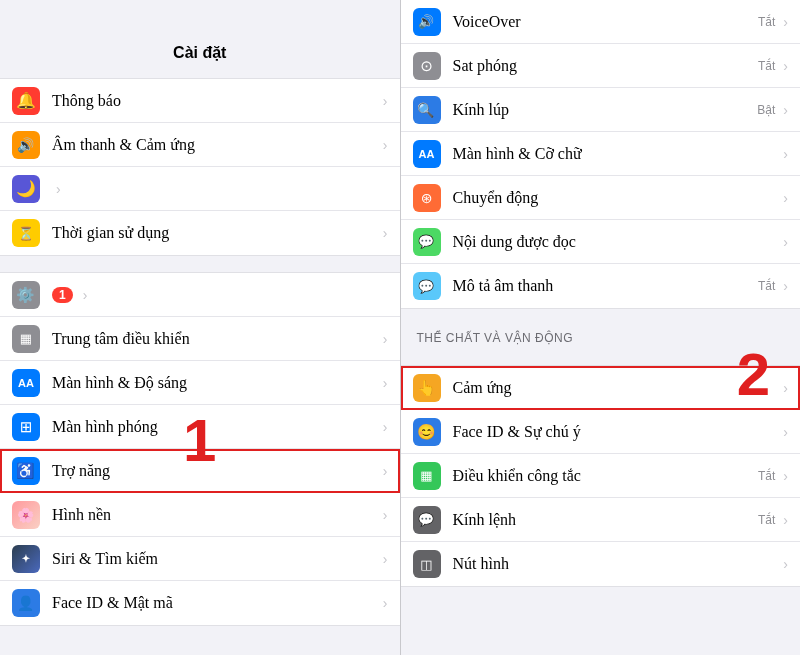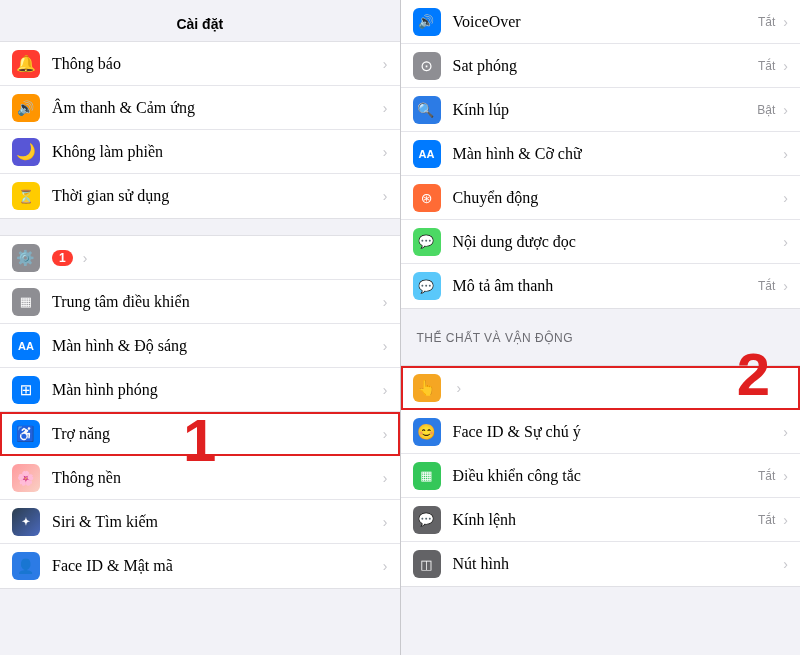--- a/index.html
+++ b/index.html
@@ -13,26 +13,27 @@
     }
     .panel {
       flex: 1;
       background: #f2f2f7;
       display: flex;
       flex-direction: column;
       overflow: hidden;
     }
     .panel-header {
       background: #f2f2f7;
-      padding: 16px 16px 9px 16px;
-      font-size: 14px;
+      padding: 16px 16px 16px 16px;
+      font-size: 16px;
       font-weight: 600;
       color: #000;
       text-align: center;
       border-bottom: 1px solid #e0e0e5;
+      margin-top: 28px;
     }
     .divider-vertical {
       width: 1px;
       background: #c8c8cc;
     }
     .settings-list {
       flex: 1;
       overflow-y: auto;
       background: #f2f2f7;
     }
@@ -152,21 +153,20 @@
           <span class="row-label">Thông báo</span>
           <span class="chevron">›</span>
         </div>
         <div class="settings-row">
           <div class="row-icon icon-orange" style="font-size:14px;">🔊</div>
           <span class="row-label">Âm thanh &amp; Cảm ứng</span>
           <span class="chevron">›</span>
         </div>
         <div class="settings-row">
           <div class="row-icon icon-moon">🌙</div>
-          <span class="row-label">Không làm phiền</span>
           <span class="chevron">›</span>
         </div>
         <div class="settings-row">
           <div class="row-icon icon-yellow" style="font-size:13px;">⏳</div>
           <span class="row-label">Thời gian sử dụng</span>
           <span class="chevron">›</span>
         </div>
       </div>
 
       <div class="section-group">
@@ -190,21 +190,21 @@
           <span class="row-label">Màn hình phóng</span>
           <span class="chevron">›</span>
         </div>
         <div class="settings-row highlighted">
           <div class="row-icon icon-accessibility" style="font-size:15px;">♿</div>
           <span class="row-label">Trợ năng</span>
           <span class="chevron">›</span>
         </div>
         <div class="settings-row">
           <div class="row-icon" style="background: linear-gradient(135deg,#ff9a9e,#fad0c4); font-size:14px;">🌸</div>
-          <span class="row-label">Thông nền</span>
+          <span class="row-label">Hình nền</span>
           <span class="chevron">›</span>
         </div>
         <div class="settings-row">
           <div class="row-icon" style="background: linear-gradient(135deg,#2c3e50,#4a69bd); font-size:10px; color:#fff; font-weight:700;">✦</div>
           <span class="row-label">Siri &amp; Tìm kiếm</span>
           <span class="chevron">›</span>
         </div>
         <div class="settings-row">
           <div class="row-icon icon-faceid" style="font-size:14px;">👤</div>
           <span class="row-label">Face ID &amp; Mật mã</span>
@@ -263,20 +263,21 @@
           <span class="row-value">Tắt</span>
           <span class="chevron">›</span>
         </div>
       </div>
 
       <div class="section-header-label">THỂ CHẤT VÀ VẬN ĐỘNG</div>
 
       <div class="section-group">
         <div class="settings-row highlighted">
           <div class="row-icon icon-touch-yellow" style="font-size:15px;">👆</div>
+          <span class="row-label">Cảm ứng</span>
           <span class="chevron">›</span>
         </div>
         <div class="settings-row">
           <div class="row-icon icon-faceid" style="font-size:15px;">😊</div>
           <span class="row-label">Face ID &amp; Sự chú ý</span>
           <span class="chevron">›</span>
         </div>
         <div class="settings-row">
           <div class="row-icon icon-switch" style="font-size:13px;">▦</div>
           <span class="row-label">Điều khiển công tắc</span>

